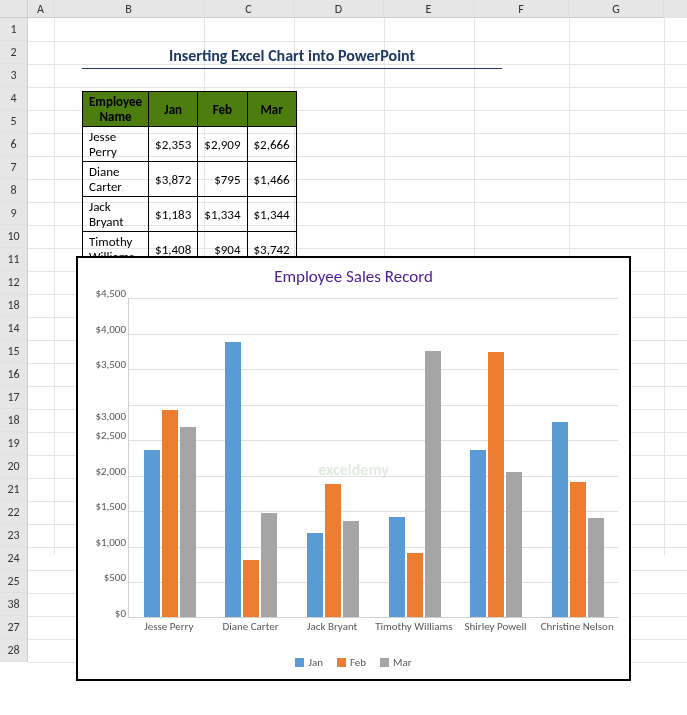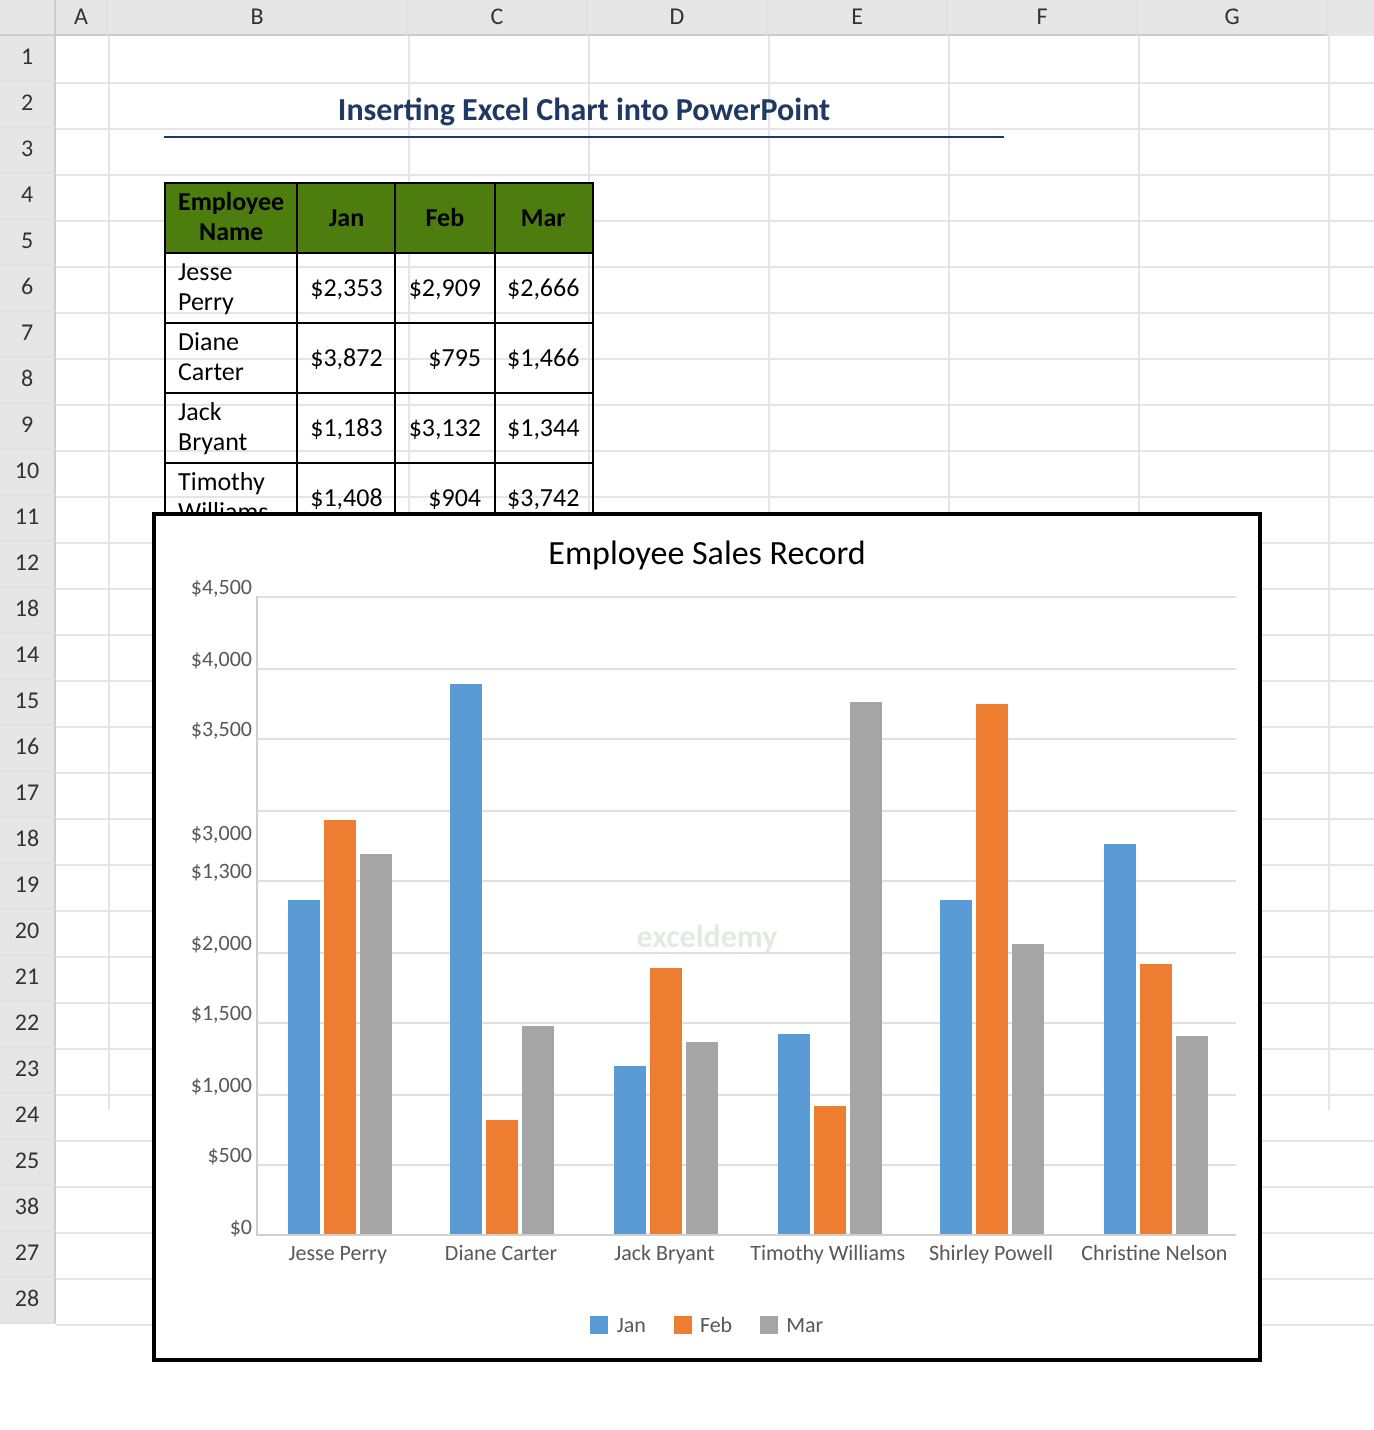--- a/index.html
+++ b/index.html
@@ -36,21 +36,21 @@
     .data-table td.num { text-align:right;margin-top:28px; }
     .data-table .colB { width:135px; }
     .data-table .colC { width:85px; }
     .data-table .colD { width:85px; }
     .data-table .colE { width:85px; }
     
     .chart-container {
       position:absolute; left:48px; top:238px; width:555px; height:425px;
       border:2px solid #000; background:#fff;
     }
-    .chart-title { text-align:center; font-size:17px; color:#000000; margin-top:8px; }
+    .chart-title { text-align:center; font-size:17px; color:#4c1d95; margin-top:8px; }
     .plot-area { position:absolute; left:50px; top:40px; width:490px; height:320px; border:1px solid #d0d0d0; border-right:none; border-top:none;}
     .y-axis { position:absolute; left:6px; top:35px; width:44px; height:325px; }
     .y-tick { position:absolute; right:2px; font-size:11px; color:#595959; text-align:right; width:42px; }
     .gridline-h { position:absolute; left:0; right:0; height:1px; background:#e0e0e0; }
     .cat-group { position:absolute; bottom:0; display:flex; align-items:flex-end; justify-content:center; gap:2px; }
     .bar { width:16px; }
     .x-labels { position:absolute; left:50px; top:362px; width:490px; display:flex; }
     .x-label { flex:1; text-align:center; font-size:11px; color:#595959; padding:0 2px; }
     .legend { position:absolute; bottom:10px; left:0; right:0; display:flex; justify-content:center; gap:14px; font-size:11px; color:#595959; }
     .legend-item { display:flex; align-items:center; gap:4px; }
@@ -163,21 +163,21 @@
               </tr>
               <tr>
                 <td class="colB">Diane Carter</td>
                 <td class="colC num">$3,872</td>
                 <td class="colD num">$795</td>
                 <td class="colE num">$1,466</td>
               </tr>
               <tr>
                 <td class="colB">Jack Bryant</td>
                 <td class="colC num">$1,183</td>
-                <td class="colD num">$3,132</td>
+                <td class="colD num">$1,334</td>
                 <td class="colE num">$1,344</td>
               </tr>
               <tr>
                 <td class="colB">Timothy Williams</td>
                 <td class="colC num">$1,408</td>
                 <td class="colD num">$904</td>
                 <td class="colE num">$3,742</td>
               </tr>
               <tr>
                 <td class="colB">Shirley Powell</td>
@@ -195,21 +195,21 @@
         </table>
 
         <div class="chart-container">
           <div class="chart-title">Employee Sales Record</div>
           <div class="y-axis">
               <div class="y-tick" style="top: 314px;">$0</div>
               <div class="y-tick" style="top: 278.444px;">$500</div>
               <div class="y-tick" style="top: 242.889px;">$1,000</div>
               <div class="y-tick" style="top: 207.333px;">$1,500</div>
               <div class="y-tick" style="top: 171.778px;">$2,000</div>
-              <div class="y-tick" style="top: 136.222px;">$1,300</div>
+              <div class="y-tick" style="top: 136.222px;">$2,500</div>
               <div class="y-tick" style="top: 117px;">$3,000</div>
               <div class="y-tick" style="top: 65.1111px;">$3,500</div>
               <div class="y-tick" style="top: 29.5556px;">$4,000</div>
               <div class="y-tick" style="top: -6px;">$4,500</div>
             </div>
           <div class="plot-area">
               <div class="gridline-h" style="top: 284.444px;"></div>
               <div class="gridline-h" style="top: 248.889px;"></div>
               <div class="gridline-h" style="top: 213.333px;"></div>
               <div class="gridline-h" style="top: 177.778px;"></div>

